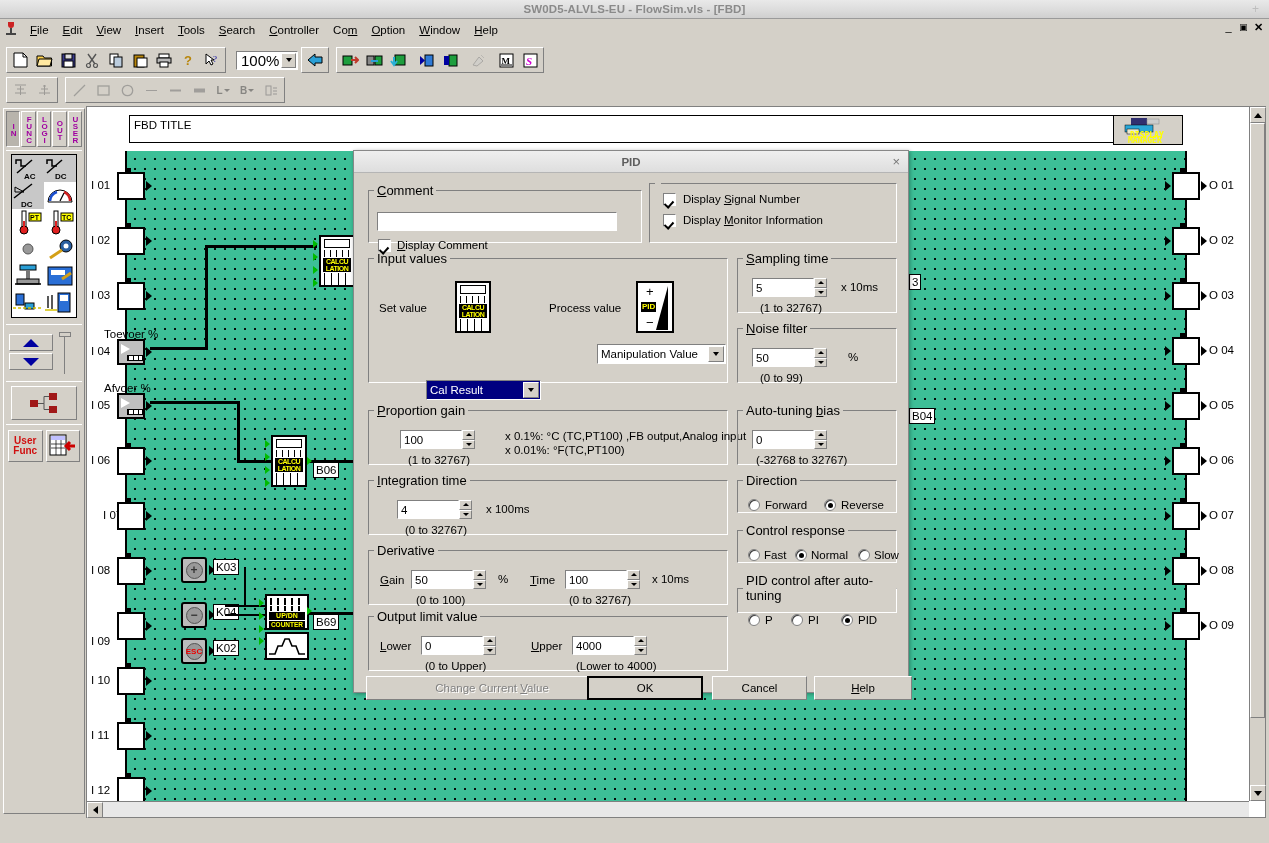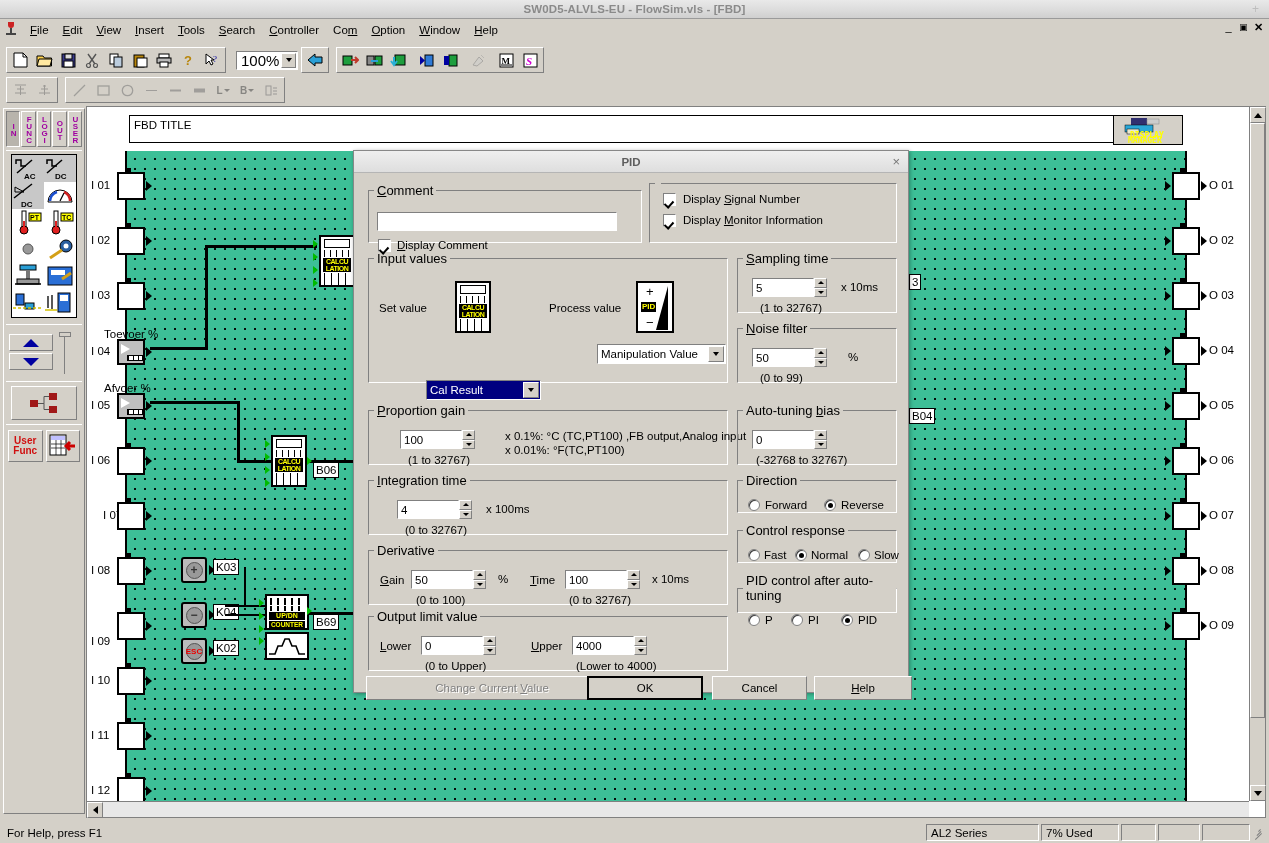--- a/index.html
+++ b/index.html
@@ -1171,27 +1171,14 @@
       </div>
       <div class="dbtn" style="left:358px;top:503px;width:95px;">
         <span>Cancel</span>
       </div>
       <div class="dbtn" style="left:460px;top:503px;width:113px;max-width:98px;">
         <span><u>H</u>elp</span>
       </div>
     </div>
   </div>
 
-  <div class="statusbar">
-    <div class="sb-panel" style="flex:1;border-color:transparent;">For Help, press F1</div>
-    <div class="sb-panel" style="width:113px;">AL2 Series</div>
-    <div class="sb-panel" style="width:78px;">7% Used</div>
-    <div class="sb-panel" style="width:35px;"></div>
-    <div class="sb-panel" style="width:42px;"></div>
-    <div class="sb-panel" style="width:48px;"></div>
-    <div class="grip">
-      <i style="top:10px;left:2px;"></i>
-        <i style="top:7px;left:4px;width:6px;"></i>
-        <i style="top:4px;left:6px;width:3px;"></i>
-    </div>
-  </div>
 
 </div>
 
 </body></html>

